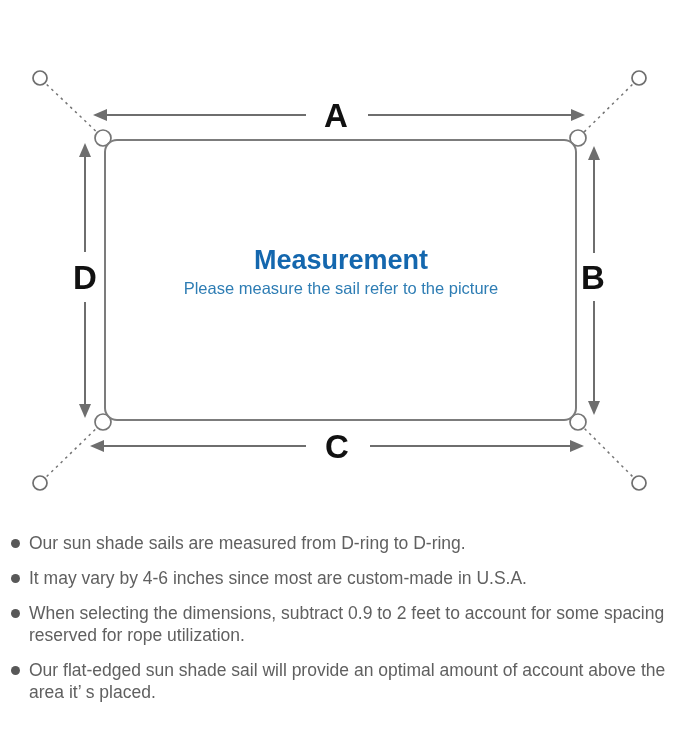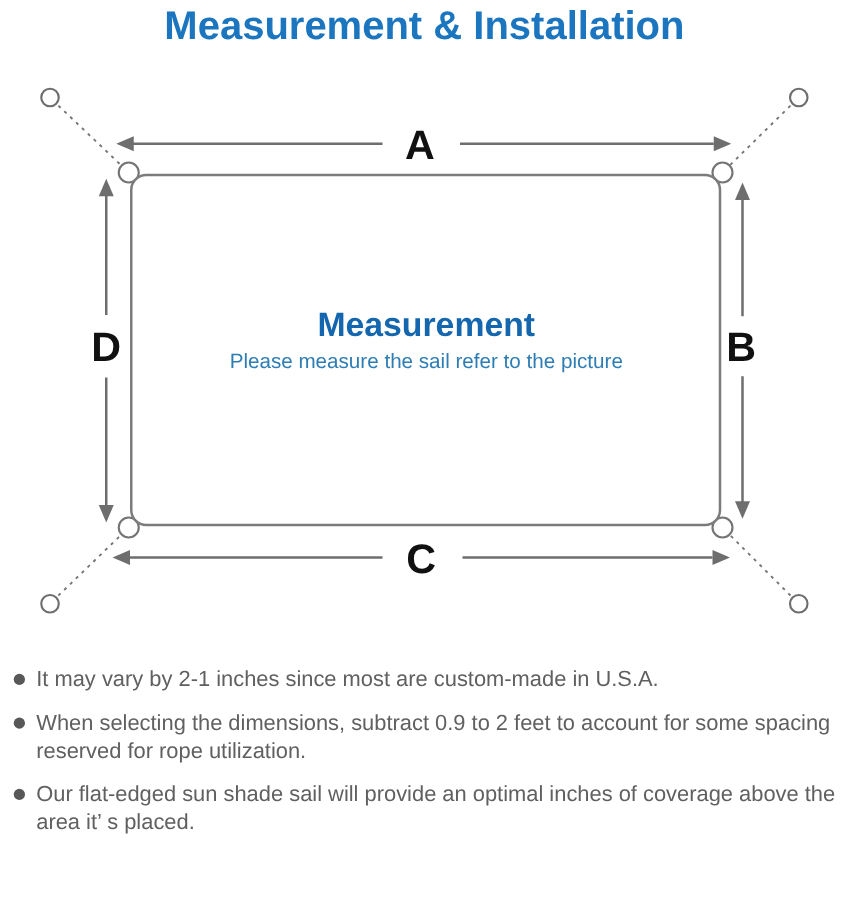--- a/index.html
+++ b/index.html
@@ -45,21 +45,20 @@
     width: 9px; height: 9px;
     border-radius: 50%;
     background: #585858;
   }
 </style>
 </head>
 <body>
 
 <div class="page">
 
-  <h1 class="main-title">Measurement &amp; Installation</h1>
 
   <div class="diagram-wrap">
     <svg width="679" height="470" viewBox="0 0 679 470">
 
       <g stroke="#757575" stroke-width="1.5" stroke-dasharray="2.5 4">
         <line x1="42" y1="40" x2="103" y2="98"></line>
         <line x1="637" y1="40" x2="578" y2="98"></line>
         <line x1="42" y1="441" x2="103" y2="382"></line>
         <line x1="637" y1="441" x2="578" y2="382"></line>
       </g>
@@ -120,18 +119,19 @@
       <text class="side-label" x="593" y="249" text-anchor="middle">B</text>
       <text class="side-label" x="337" y="418" text-anchor="middle">C</text>
       <text class="side-label" x="85" y="249" text-anchor="middle">D</text>
 
       <text class="center-heading" x="341" y="229" text-anchor="middle">Measurement</text>
       <text class="center-note" x="341" y="254" text-anchor="middle">Please measure the sail refer to the picture</text>
     </svg>
   </div>
 
   <ul class="notes">
-    <li>It may vary by 2-1 inches since most are custom-made in U.S.A.</li>
+    <li>Our sun shade sails are measured from D-ring to D-ring.</li>
+    <li>It may vary by 4-6 inches since most are custom-made in U.S.A.</li>
     <li>When selecting the dimensions, subtract 0.9 to 2 feet to account for some spacing reserved for rope utilization.</li>
-    <li>Our flat-edged sun shade sail will provide an optimal inches of coverage above the area it’ s placed.</li>
+    <li>Our flat-edged sun shade sail will provide an optimal amount of account above the area it’ s placed.</li>
   </ul>
 
 </div>
 
 </body></html>

